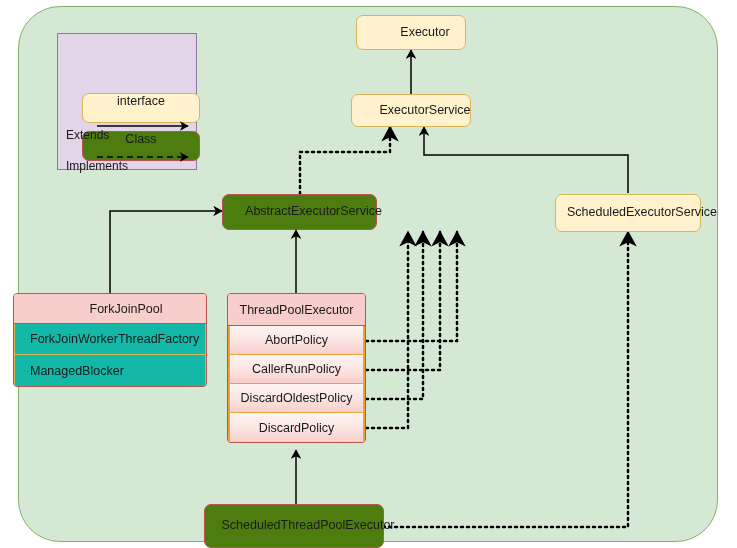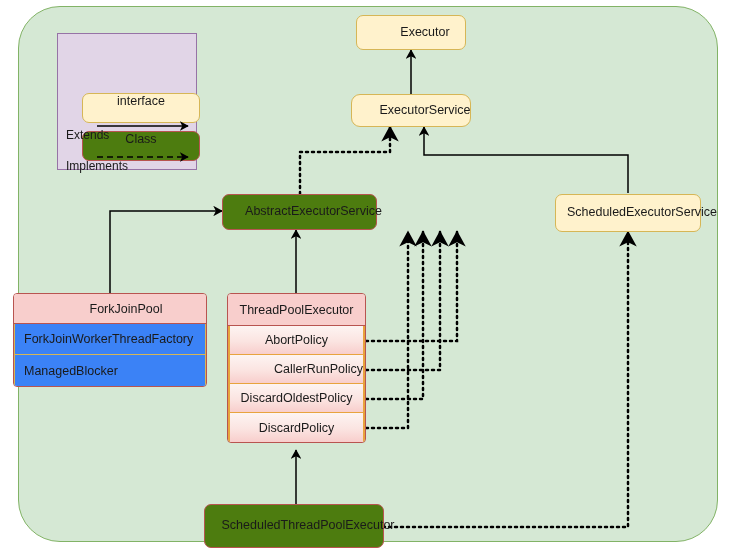--- a/index.html
+++ b/index.html
@@ -84,26 +84,26 @@
   .composite .row {
     box-sizing: border-box;
     display: flex;
     align-items: center;
     font-size: 12.5px;
     color: #1a1a1a;
     white-space: nowrap;
   }
   
   .rows-yellow .row {
-    background: #3b82f6;
+    background: #14b8a6;
     border-bottom: 1px solid #d6b656;
     border-left: 1px solid #d6b656;
     border-right: 1px solid #d6b656;
     justify-content: flex-start;
-    padding-left: 9px;
+    padding-left: 15px;
   }
   .rows-yellow .row:last-child { border-bottom: none; }
   
   .rows-grad .row {
     background: linear-gradient(to bottom, #fdf4f2 0%, #fbe4e1 55%, #f8cecc 100%);
     border-bottom: 1px solid #e8a33d;
     border-left: 2px solid #e8a33d;
     border-right: 2px solid #e8a33d;
     justify-content: center;
   }
@@ -214,21 +214,21 @@
     </svg>
 
     <div class="legend-label" style="top:94px;">Extends</div>
     <div class="legend-label" style="top:125px;">Implements</div>
   </div>
 
   <div class="node iface" style="left:356px; top:15px; width:110px; height:35px;">
     <span>Executor</span>
   </div>
 
-  <div class="node iface" style="left:351px; top:94px; width:120px; height:33px;border-radius:9px;">
+  <div class="node iface" style="left:351px; top:94px; width:120px; height:33px;">
     <span>ExecutorService</span>
   </div>
 
   <div class="node klass" style="left:222px; top:194px; width:155px; height:36px;">
     <span>AbstractExecutorService</span>
   </div>
 
 
   <div class="node iface" style="left:555px; top:194px; width:146px; height:38px;">
     <span>ScheduledExecutorService</span>
@@ -246,21 +246,21 @@
     </div>
   </div>
 
   <div class="composite rows-grad" style="left:227px; top:293px; width:139px; height:150px;">
     <div class="hdr" style="height:32px;">
       <span>ThreadPoolExecutor</span>
     </div>
     <div class="row" style="height:29px;">
       <span>AbortPolicy</span>
     </div>
-    <div class="row" style="height:29px;justify-content:flex-end;">
+    <div class="row" style="height:29px;">
       <span>CallerRunPolicy</span>
     </div>
     <div class="row" style="height:29px;">
       <span>DiscardOldestPolicy</span>
     </div>
     <div class="row" style="height:29px;">
       <span>DiscardPolicy</span>
     </div>
   </div>
 

